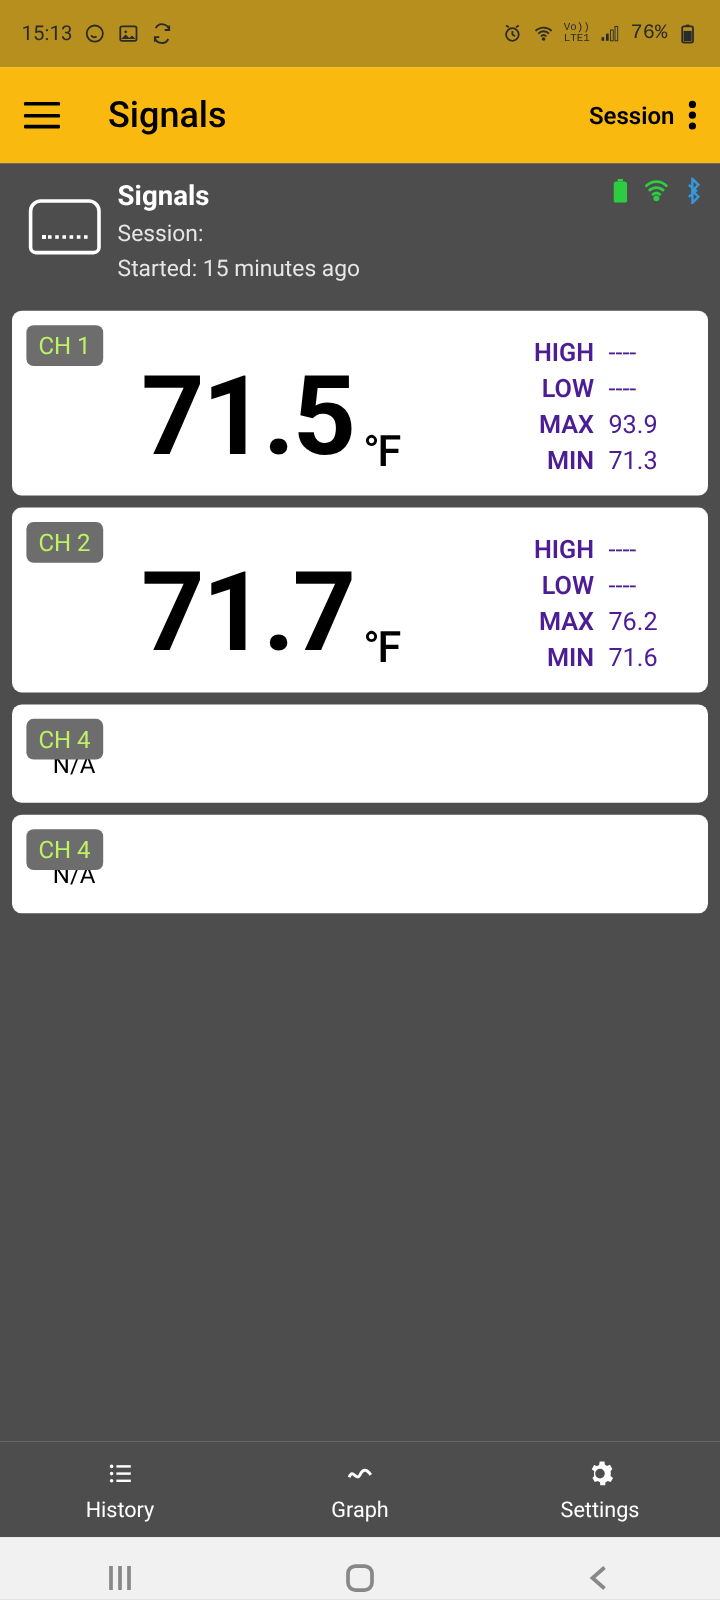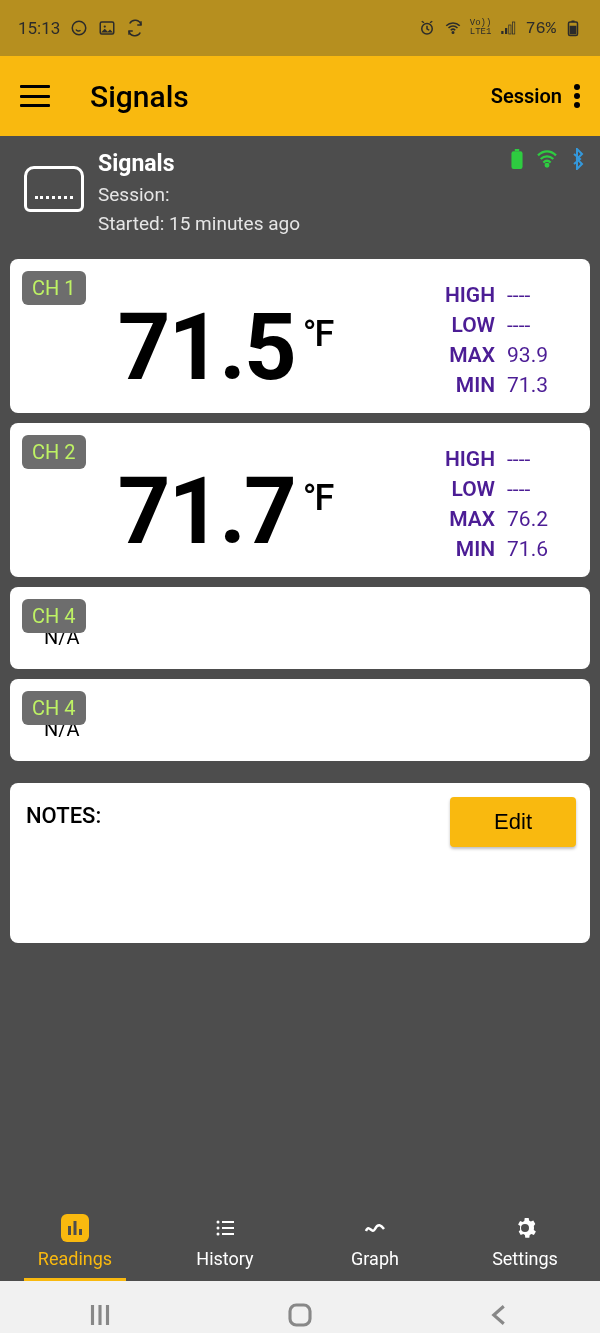--- a/index.html
+++ b/index.html
@@ -31,21 +31,21 @@
   .infoheader .t1 { font-size: 23px; font-weight: 700; }
   .infoheader .t2 { font-size: 21px; margin-top: 4px; color: #e6e6e6; }
   .infoheader .t3 { font-size: 19px; margin-top: 6px; color: #e6e6e6; }
   .infoheader .t4 { font-size: 19px; margin-top: 6px; color: #e6e6e6; }
   .infoheader .conn-icons { position: absolute; top: 12px; right: 16px; display: flex; gap: 12px; align-items: center; }
 
   
   .card { background: #fff; border-radius: 8px; margin: 10px 10px; padding: 12px 16px 16px 16px; position: relative; }
   .ch-badge { position: absolute; top: 12px; left: 12px; background: #6d6d6d; color: #bef264; font-size: 20px; padding: 5px 10px; border-radius: 6px; font-weight: 400; }
   .reading-row { display: flex; align-items: center; justify-content: space-between; padding-top: 12px; }
-  .bigval { font-size: 92px; font-weight: 700; letter-spacing: -2px; line-height: 1; display: flex; align-items: flex-start; justify-content: center; flex: 1; margin-top: 16px; }
+  .bigval { font-size: 92px; font-weight: 700; letter-spacing: -2px; line-height: 1; display: flex; align-items: flex-end; justify-content: center; flex: 1; margin-top: 16px; }
   .bigval .unit { font-size: 36px; font-weight: 500; margin-top: 14px; margin-left: 8px; }
   .stats { display: grid; grid-template-columns: auto auto; column-gap: 12px; row-gap: 6px; font-size: 21px; font-weight: 600; color: #4c1d95; text-align: right; min-width: 150px; }
   .stats .lbl { text-align: right; }
   .stats .val { text-align: left; font-weight: 400; min-width: 46px; }
   .na-card { padding: 14px 16px 20px 16px; }
   .na-text { font-size: 20px; margin-top: 24px; margin-left: 18px; color: #000; }
 
   .notes-card { background: #fff; border-radius: 8px; margin: 22px 10px 10px 10px; padding: 20px 16px; min-height: 160px; position: relative; }
   .notes-label { font-size: 22px; font-weight: 500; }
   .edit-btn { position: absolute; right: 14px; top: 14px; background: #F9B90F; border: none; font-size: 22px; font-weight: 400; padding: 12px 44px; border-radius: 4px; box-shadow: 0 2px 3px rgba(0,0,0,0.25); }
@@ -192,38 +192,24 @@
   <div class="card na-card">
     <div class="ch-badge">CH 4</div>
     <div class="na-text">N/A</div>
   </div>
 
   <div class="card na-card">
     <div class="ch-badge">CH 4</div>
     <div class="na-text">N/A</div>
   </div>
 
-  <div class="notes-card">
-    <div class="notes-label">NOTES:</div>
-    <button class="edit-btn">Edit</button>
-  </div>
 
 </div>
 
 <div class="bottomnav">
-  <div class="nav-item active">
-    <div class="nav-ic active-bg">
-      <svg viewBox="0 0 24 24" fill="#4D4D4D">
-          <rect x="5" y="10" width="3" height="9"></rect>
-          <rect x="10.5" y="5" width="3" height="14"></rect>
-          <rect x="16" y="13" width="3" height="6"></rect>
-        </svg>
-    </div>
-    <span>Readings</span>
-  </div>
   <div class="nav-item">
     <div class="nav-ic">
       <svg viewBox="0 0 24 24" fill="#fff">
           <circle cx="5" cy="6" r="1.5"></circle>
           <rect x="9" y="5" width="12" height="2"></rect>
           <circle cx="5" cy="12" r="1.5"></circle>
           <rect x="9" y="11" width="12" height="2"></rect>
           <circle cx="5" cy="18" r="1.5"></circle>
           <rect x="9" y="17" width="12" height="2"></rect>
         </svg>

